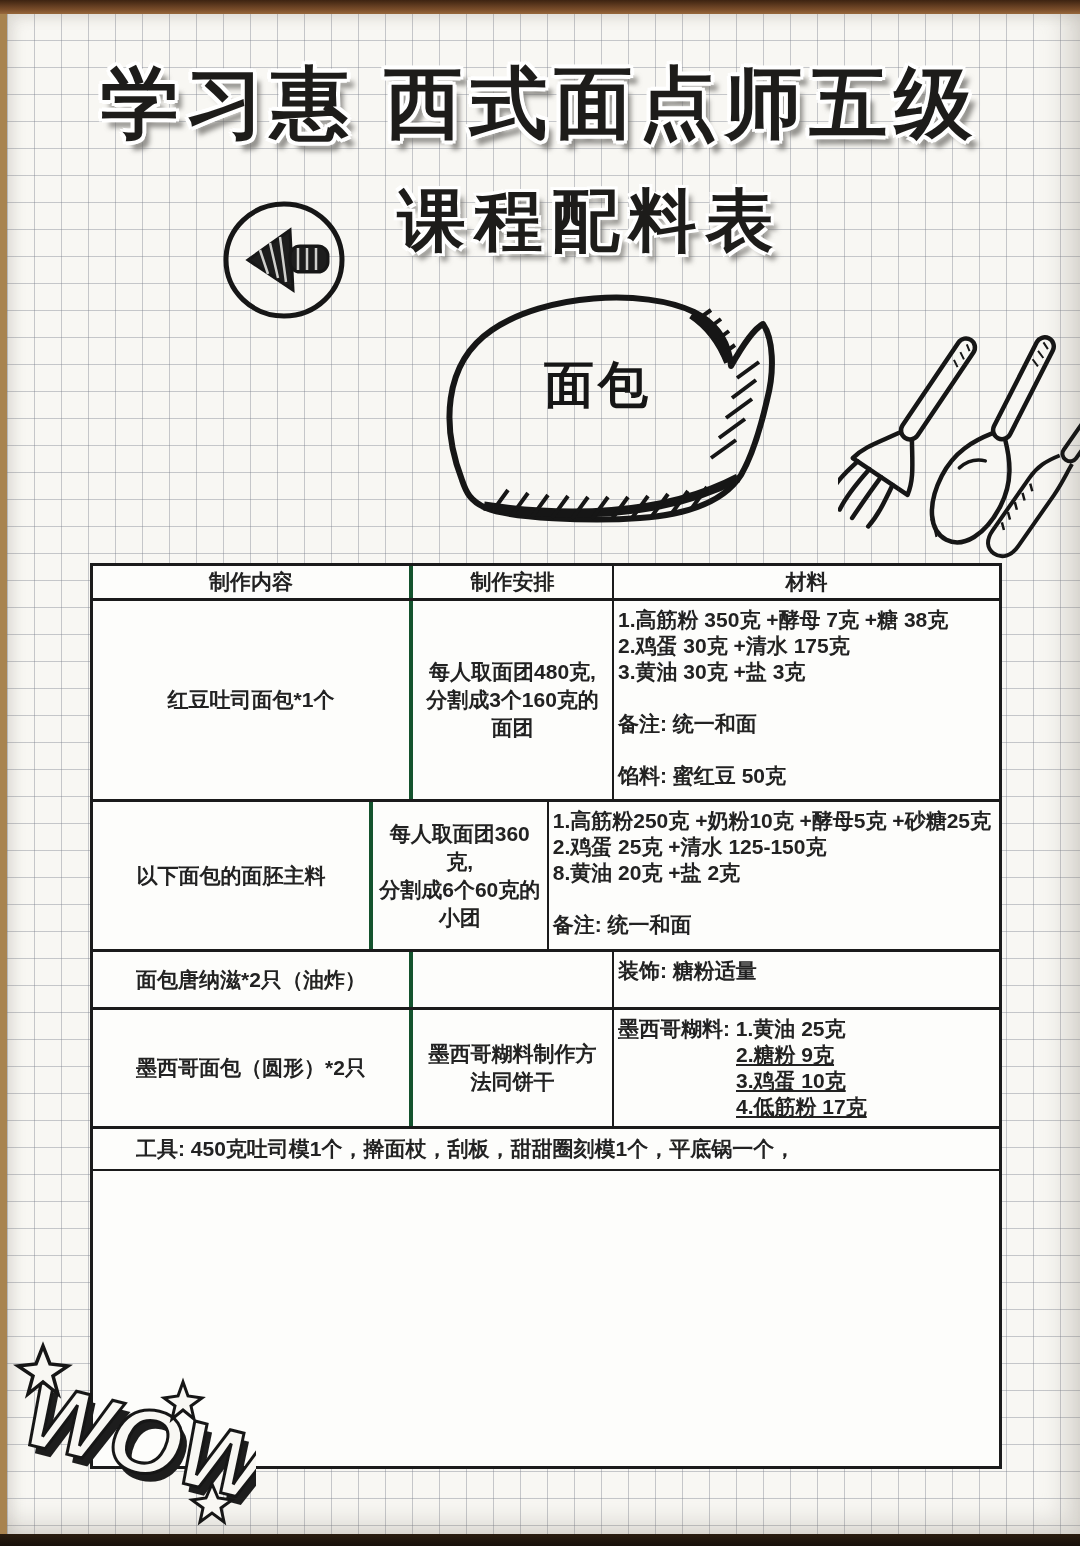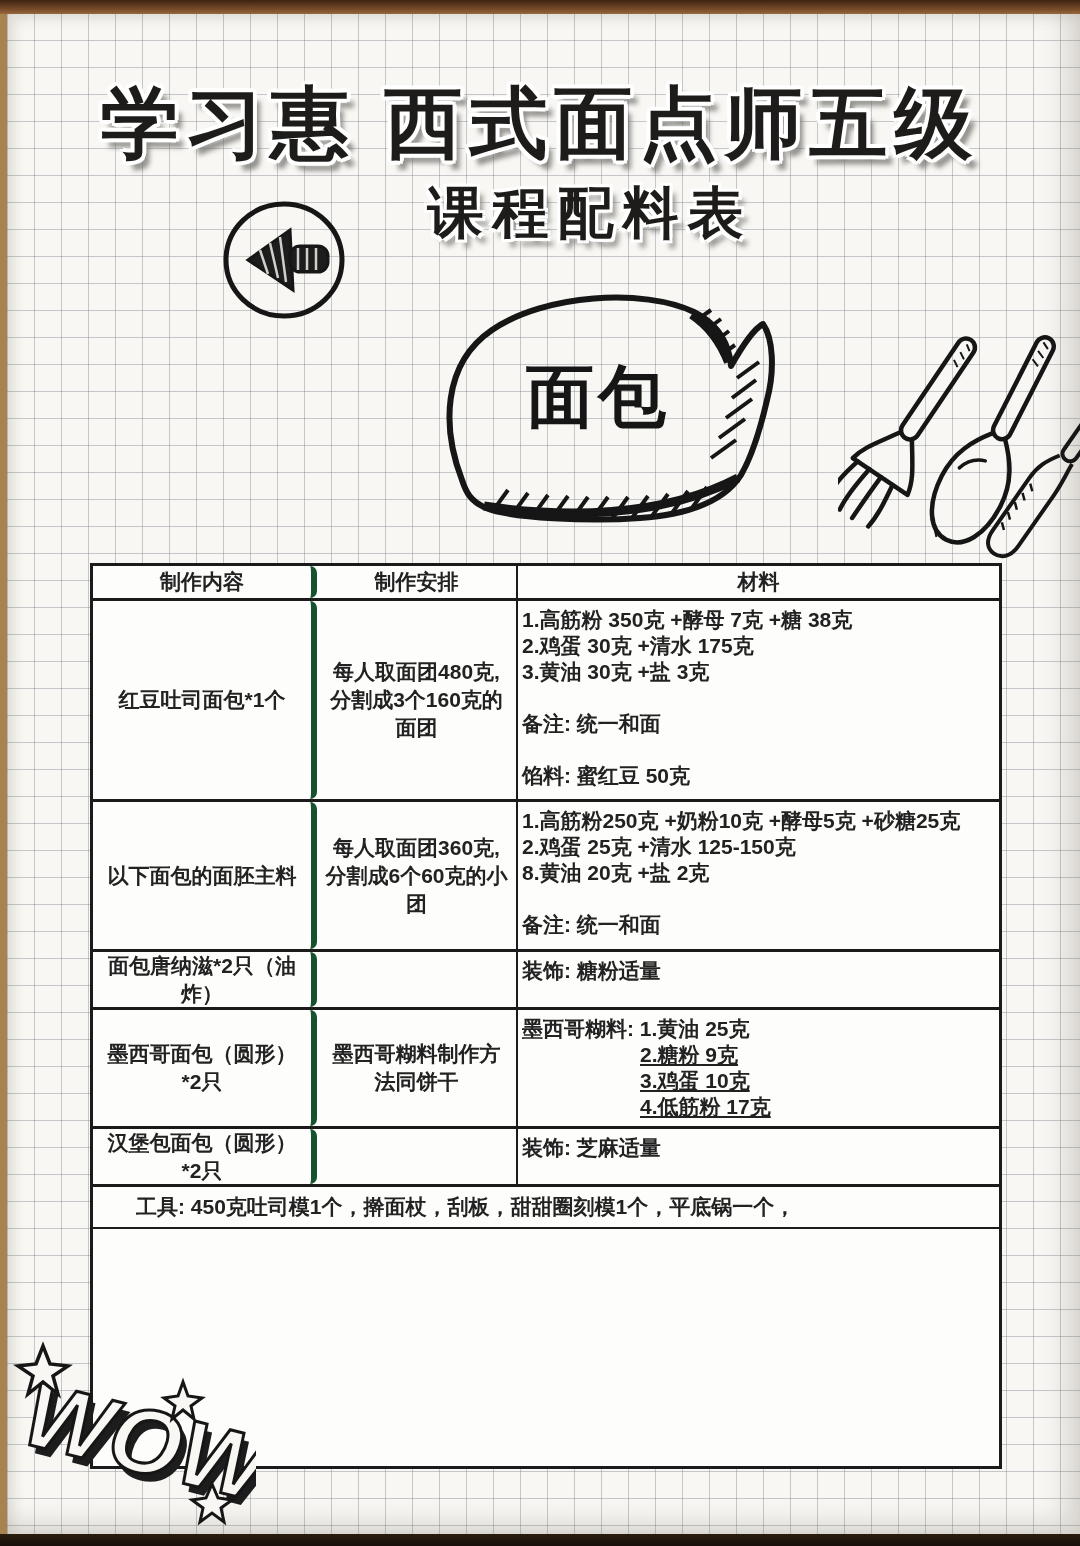--- a/index.html
+++ b/index.html
@@ -30,52 +30,51 @@
 
   
   .main-title {
     position:absolute; left:0; top:52px; width:1080px;
     text-align:center; font-size:78px; font-weight:bold; letter-spacing:7px;
     color:#1d1c1a; white-space:nowrap;
     text-shadow:
       -3px -3px 0 #ffffff, 3px -3px 0 #ffffff, -3px 3px 0 #ffffff, 3px 3px 0 #ffffff,
       0 -4px 0 #ffffff, 0 4px 0 #ffffff, -4px 0 0 #ffffff, 4px 0 0 #ffffff,
       7px 9px 5px rgba(110,108,104,0.75);
-    margin-top: 20px;
   }
   .sub-title {
     position:absolute; left:100px; top:176px; width:980px;
-    text-align:center; font-size:56px; font-weight:bold; letter-spacing:9px;
+    text-align:center; font-size:68px; font-weight:bold; letter-spacing:9px;
     color:#1d1c1a; white-space:nowrap;
     text-shadow:
       -3px -3px 0 #ffffff, 3px -3px 0 #ffffff, -3px 3px 0 #ffffff, 3px 3px 0 #ffffff,
       6px 8px 5px rgba(110,108,104,0.7);
   }
 
   
   .screw-circle { position:absolute; left:218px; top:198px; }
   .bread-doodle { position:absolute; left:392px; top:268px; }
   .bread-label {
     position:absolute; left:488px; top:352px; width:220px; text-align:center;
-    font-size:68px; font-weight:bold; color:#161616; letter-spacing:4px;
+    font-size:50px; font-weight:bold; color:#161616; letter-spacing:4px;
   }
   .utensils { position:absolute; left:838px; top:310px; }
   .wow-doodle { position:absolute; left:6px; top:1336px; }
 
   
   .tbl {
     position:absolute; left:90px; top:563px; width:912px; height:906px;
     background:#fdfdfb; border:3px solid #1b1b1b;
     display:flex; flex-direction:column;
     color:#222; font-size:21px; font-weight:600;
   }
   .trow { display:flex; border-bottom:3px solid #1b1b1b; flex-shrink:0; }
   .trow.last { border-bottom:none; }
-  .c1 { width:224px; border-right:6px solid #14532d;
-        display:flex; align-items:center; justify-content:center; text-align:center; padding:2px 8px;border-radius:7px; }
+  .c1 { width:320px; border-right:4px solid #14532d;
+        display:flex; align-items:center; justify-content:center; text-align:center; padding:2px 8px; }
   .c2 { width:201px; border-right:2px solid #1b1b1b;
         display:flex; flex-direction:column; align-items:center; justify-content:center; text-align:center; padding:6px 6px; }
   .c3 { flex:1; padding:6px 8px 2px 4px; }
   .hdr .c1,.hdr .c2,.hdr .c3 { font-weight:bold; display:flex; align-items:center; justify-content:center; text-align:center; padding:4px; }
   .mline { line-height:26px; min-height:26px; white-space:nowrap; }
   .aline { line-height:28px; min-height:28px; }
   .indent-follow .mline + .mline { padding-left:118px;text-decoration:underline; }
   .tools-row { border-bottom:2px solid #1b1b1b; }
   .tools-row .tcell { width:100%; font-weight:bold; padding:7px 8px 5px 10px; line-height:26px;margin-left:33px; }
   .filler { flex:1; }
@@ -207,27 +206,20 @@
         <div class="aline">墨西哥糊料制作方法同饼干</div>
       </div>
       <div class="c3 indent-follow">
         <div class="mline">墨西哥糊料: 1.黄油 25克</div>
         <div class="mline">2.糖粉 9克</div>
         <div class="mline">3.鸡蛋 10克</div>
         <div class="mline">4.低筋粉 17克</div>
       </div>
     </div>
 
-    <div class="trow h-row4">
-      <div class="c1">汉堡包面包（圆形）*2只</div>
-      <div class="c2"></div>
-      <div class="c3">
-        <div class="mline">装饰: 芝麻适量</div>
-      </div>
-    </div>
 
     <div class="trow tools-row h-tools">
       <div class="tcell">工具: 450克吐司模1个，擀面杖，刮板，甜甜圈刻模1个，平底锅一个，</div>
     </div>
 
     <div class="trow last filler"></div>
   </div>
 
   <div class="wow-doodle">
     <svg width="250" height="200" viewBox="0 0 250 200">

